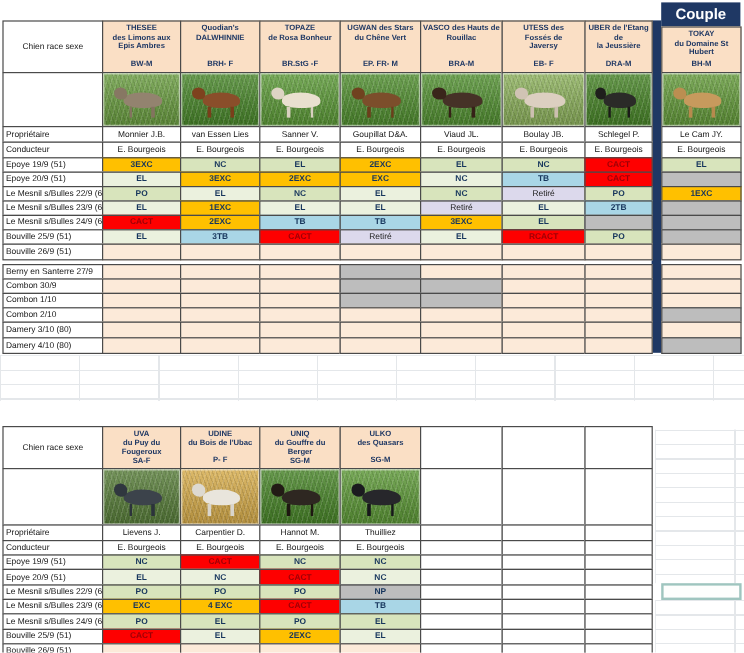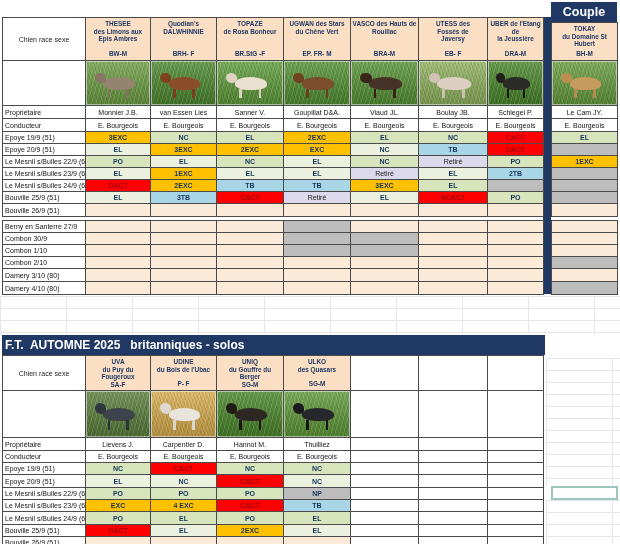--- a/index.html
+++ b/index.html
@@ -62,23 +62,20 @@
 
   <div class="hbar" style="left:551px;top:2px;width:66px;height:20px">
     <span class="couple-t">Couple</span>
   </div>
   <div class="vdivider" style="left:543px;top:17px;width:8px;height:277px"></div>
 
   <div class="gridfill" style="left:0px;top:296px;width:620px;height:38px"></div>
   <div class="gridfill" style="left:546px;top:358px;width:74px;height:128px"></div>
   <div class="gridfill" style="left:546px;top:500px;width:74px;height:44px"></div>
 
-  <div class="hbar" style="left:2px;top:335px;width:543px;height:20px">
-    <span class="t2-title">F.T.  AUTOMNE 2025   britanniques - solos</span>
-  </div>
 
 <div class="cell corner" style="left: 2px; top: 17px; width: 84px; height: 44px;">Chien race sexe</div>
     <div class="cell" style="left: 2px; top: 60px; width: 84px; height: 46px;"></div>
     <div class="cell lbl" style="left: 2px; top: 105px; width: 84px; height: 14px;">Propriétaire</div>
     <div class="cell lbl" style="left: 2px; top: 118px; width: 84px; height: 14px;">Conducteur</div>
     <div class="cell namecell" style="left: 85px; top: 17px; width: 66px; height: 44px;">
       <div class="dname">THESEE
 des Limons aux
 Epis Ambres</div>
       <div class="dcode">BW-M</div>

